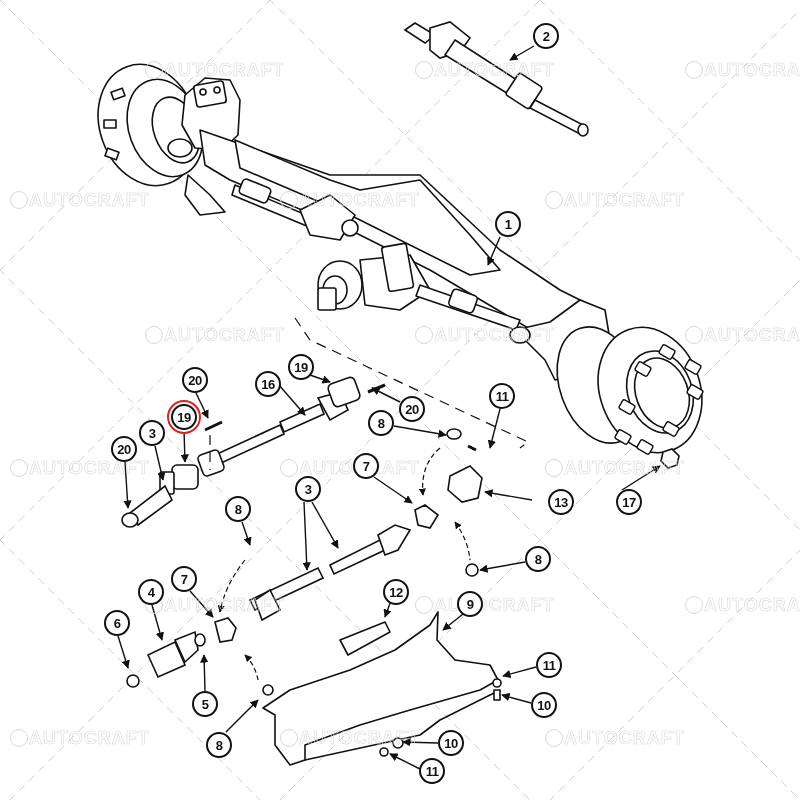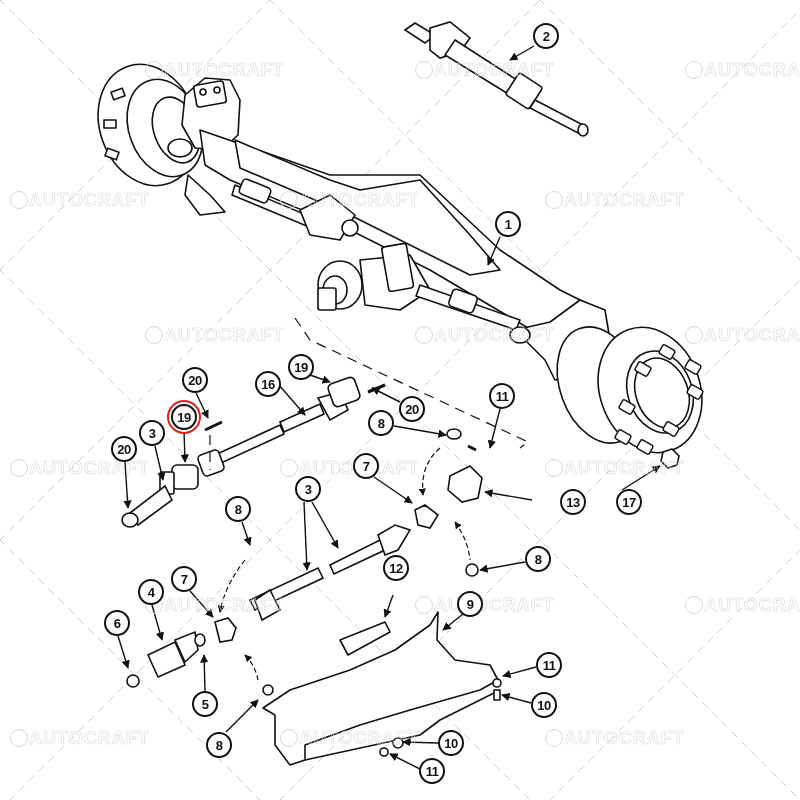--- a/index.html
+++ b/index.html
@@ -215,22 +215,22 @@
     <div class="callout" style="left: 184px; top: 579px;">7</div>
     <div class="callout" style="left: 381px; top: 423px;">8</div>
     <div class="callout" style="left: 238px; top: 509px;">8</div>
     <div class="callout" style="left: 538px; top: 559px;">8</div>
     <div class="callout" style="left: 219px; top: 745px;">8</div>
     <div class="callout" style="left: 470px; top: 604px;">9</div>
     <div class="callout" style="left: 544px; top: 705px;">10</div>
     <div class="callout" style="left: 451px; top: 743px;">10</div>
     <div class="callout" style="left: 549px; top: 665px;">11</div>
     <div class="callout" style="left: 432px; top: 771px;">11</div>
-    <div class="callout" style="left: 396px; top: 568px;">12</div>
-    <div class="callout" style="left: 573px; top: 502px;">13</div>
+    <div class="callout" style="left: 396px; top: 592px;">12</div>
+    <div class="callout" style="left: 561px; top: 502px;">13</div>
     <div class="callout" style="left: 502px; top: 396px;">11</div>
     <div class="callout" style="left: 629px; top: 502px;">17</div>
     <div class="callout" style="left: 268px; top: 384px;">16</div>
     <div class="callout" style="left: 152px; top: 433px;">3</div>
     <div class="callout" style="left: 124px; top: 449px;">20</div>
     <div class="callout highlight" style="left: 184px; top: 417px;">19</div>
     <div class="callout" style="left: 301px; top: 367px;">19</div>
     <div class="callout" style="left: 195px; top: 380px;">20</div>
     <div class="callout" style="left: 412px; top: 409px;">20</div>
   </div>

